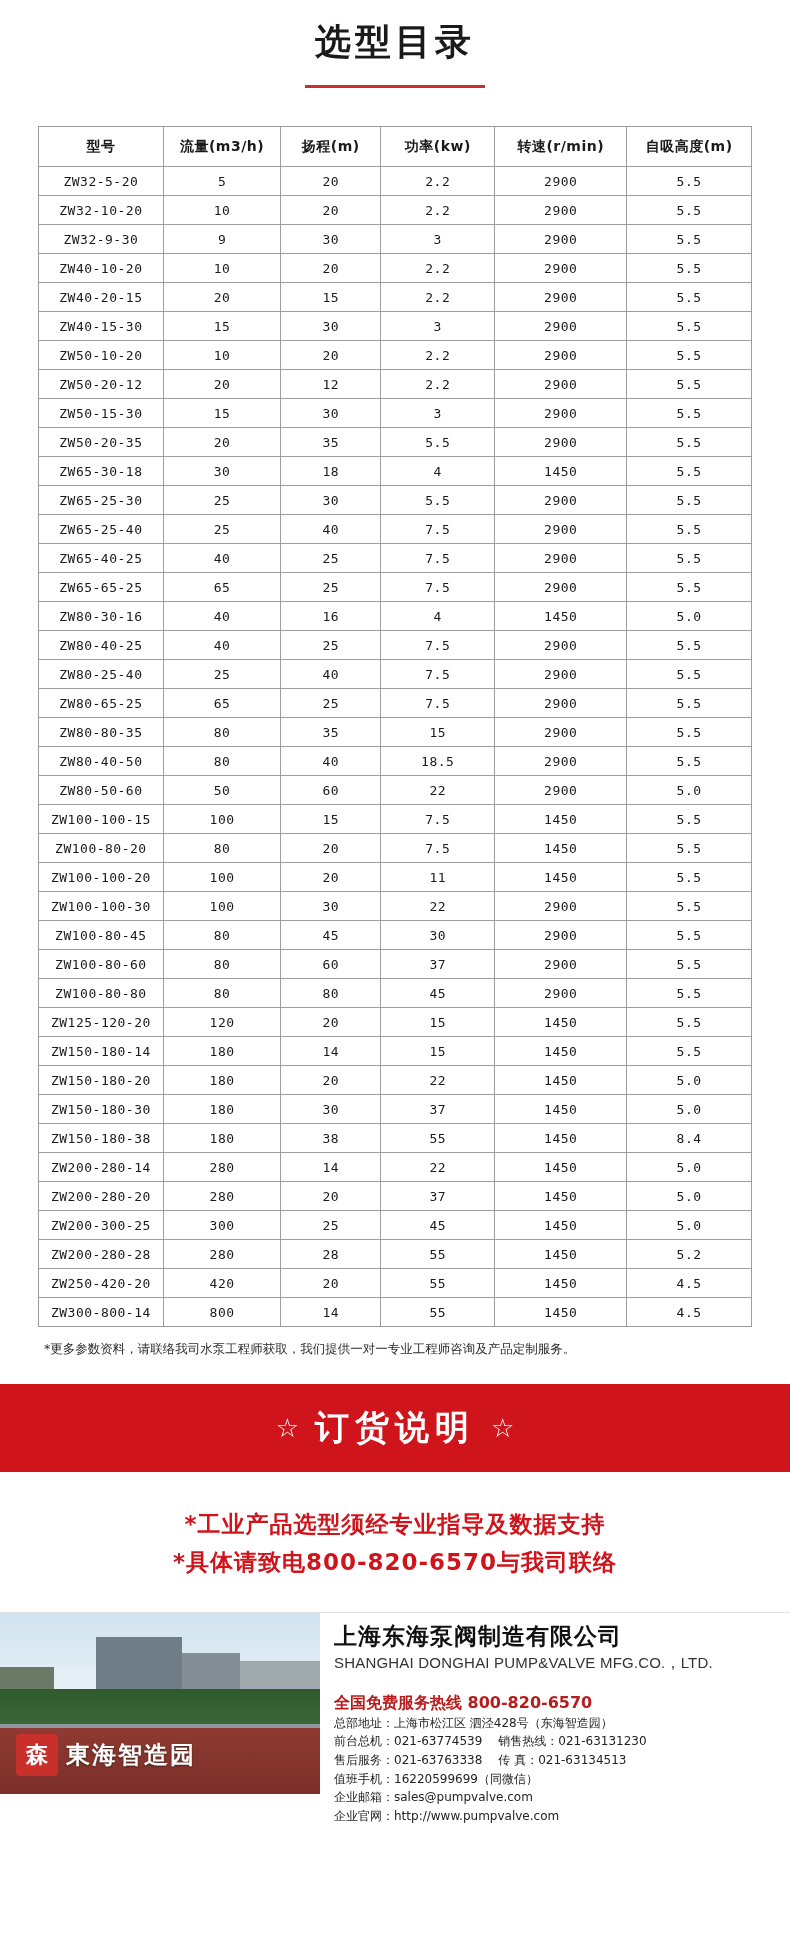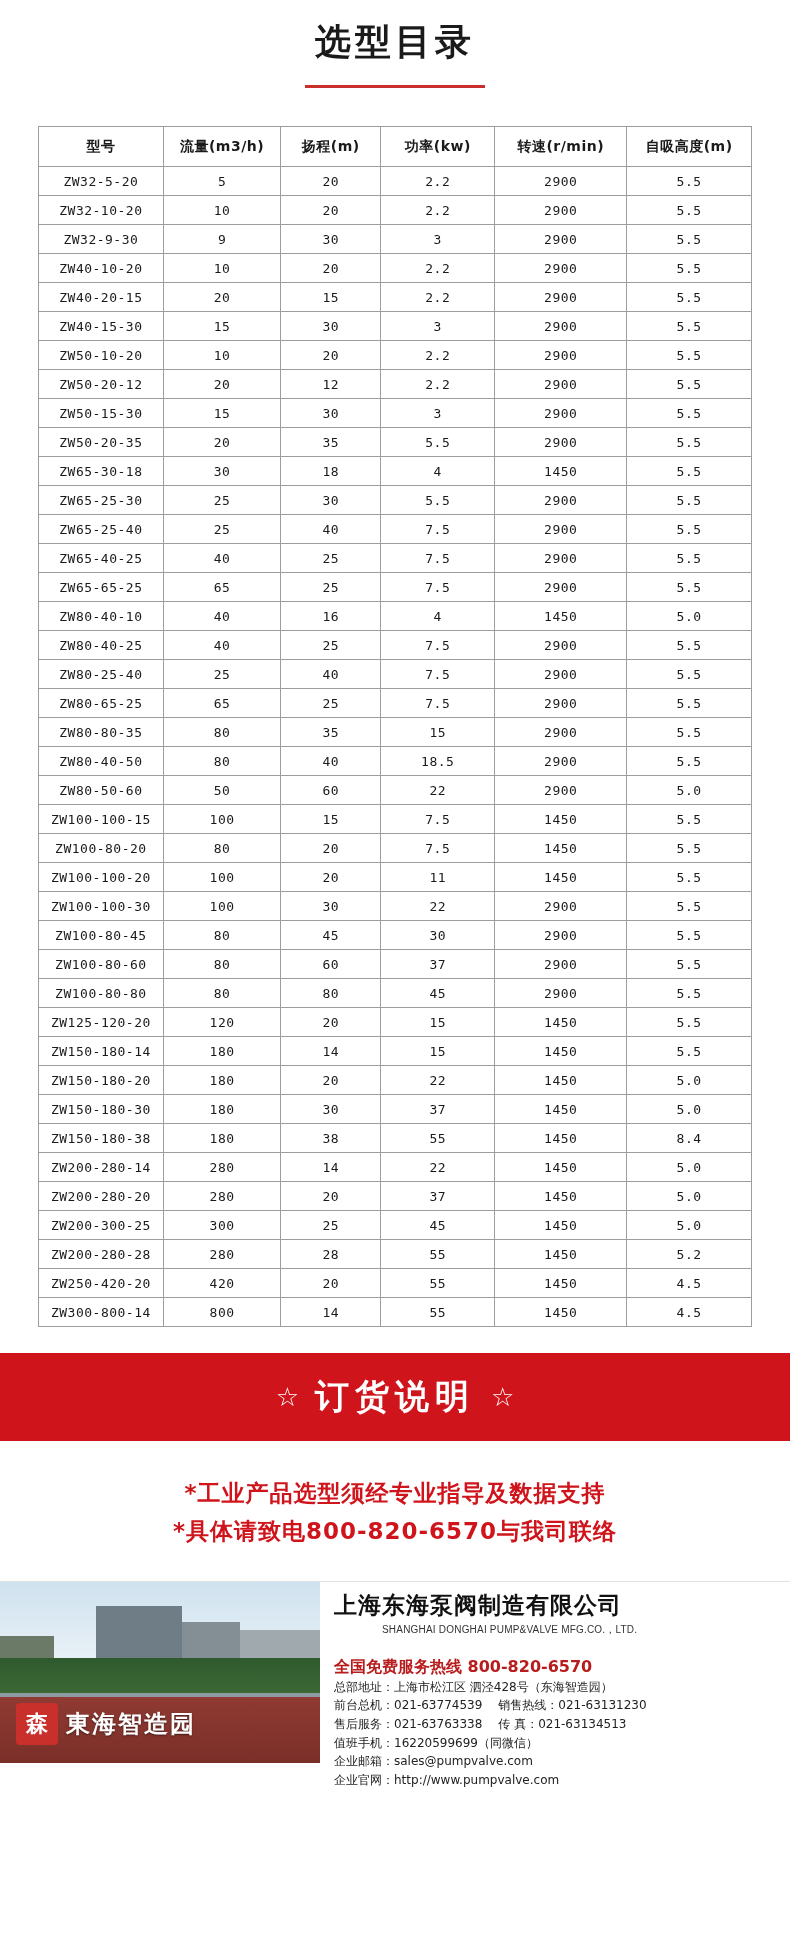--- a/index.html
+++ b/index.html
@@ -171,26 +171,25 @@
     padding: 8px 10px 6px 14px;
   }
   .company-cn {
     font-size: 23px;
     font-weight: bold;
     color: #111;
     letter-spacing: 1px;
     font-family: "DejaVu Sans", "Liberation Sans", sans-serif;
   }
   .company-en {
-    font-size: 10px;
+    font-size: 15px;
     color: #333;
     letter-spacing: .2px;
     margin-top: 2px;
     font-family: "Liberation Sans", sans-serif;
-    margin-left: 48px;
   }
   .hotline {
     color: #b91c1c;
     font-size: 16px;
     font-weight: bold;
     margin-top: 20px;
     font-family: "DejaVu Sans", "Liberation Sans", sans-serif;
   }
   .contact-row {
     font-size: 12px;
@@ -347,21 +346,21 @@
           </tr>
           <tr>
             <td>ZW65-65-25</td>
             <td>65</td>
             <td>25</td>
             <td>7.5</td>
             <td>2900</td>
             <td>5.5</td>
           </tr>
           <tr>
-            <td>ZW80-40-10</td>
+            <td>ZW80-30-16</td>
             <td>40</td>
             <td>16</td>
             <td>4</td>
             <td>1450</td>
             <td>5.0</td>
           </tr>
           <tr>
             <td>ZW80-40-25</td>
             <td>40</td>
             <td>25</td>
@@ -550,20 +549,21 @@
             <td>800</td>
             <td>14</td>
             <td>55</td>
             <td>1450</td>
             <td>4.5</td>
           </tr>
         </tbody>
     </table>
   </div>
 
+  <div class="note">*更多参数资料，请联络我司水泵工程师获取，我们提供一对一专业工程师咨询及产品定制服务。</div>
 
   <div class="red-banner">
     <div class="banner-inner">
       <span class="star">☆</span>
       <span class="banner-text">订货说明</span>
       <span class="star">☆</span>
     </div>
   </div>
 
   <div class="order-notes">

